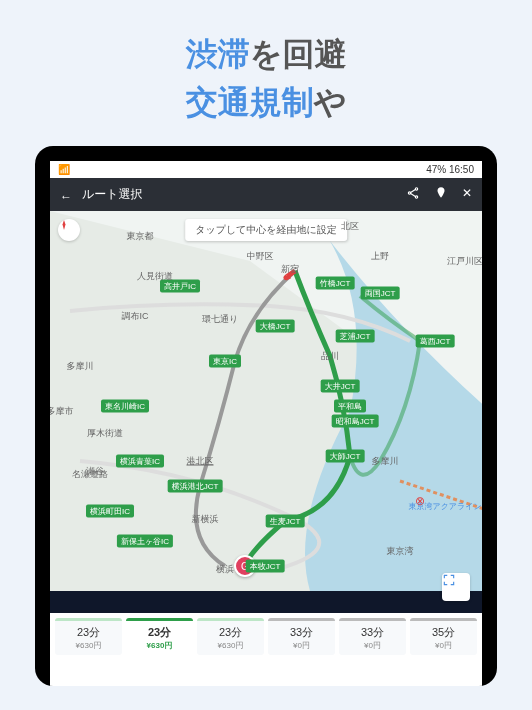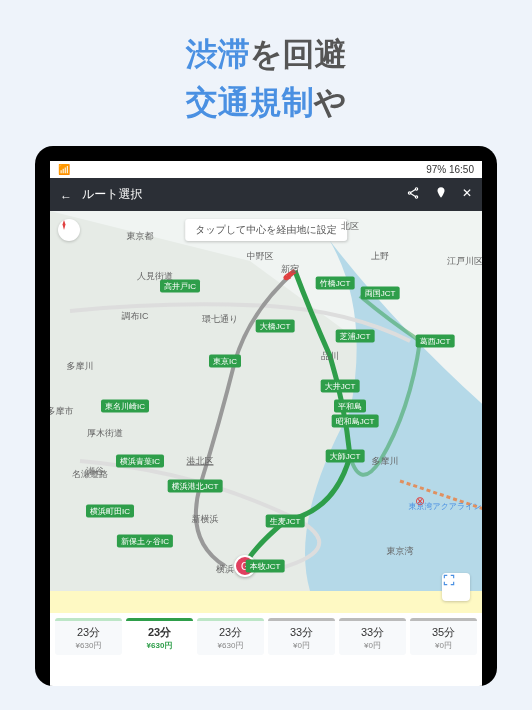--- a/index.html
+++ b/index.html
@@ -3,21 +3,21 @@
 <meta charset="utf-8">
 <style>
 body{margin:0;font-family:sans-serif;background:#eef3fa;width:532px;height:710px;overflow:hidden}
 .hero{text-align:center;padding:30px 0 20px;font-size:32px;font-weight:700;line-height:1.5}
 .blue{color:#4a90e2}.gray{color:#555}
 .tablet{background:#000;border-radius:18px;margin:0 35px;overflow:hidden;height:540px;position:relative}
 .tablet-inner{position:absolute;top:15px;left:15px;right:15px;bottom:0;background:#fff;overflow:hidden}
 .statusbar{display:flex;justify-content:space-between;align-items:center;padding:3px 8px;font-size:10px;color:#333;background:#fff}
 .appbar{background:#2b2f36;color:#fff;display:flex;align-items:center;padding:8px 10px;font-size:12px}
 .appbar-actions{margin-left:auto;display:flex;gap:14px}
-.map{position:relative;height:402px;background:#fef9c3}
+.map{position:relative;height:402px;background:#0f172a}
 .map svg{position:absolute;top:0;left:0}
 .compass{position:absolute;top:8px;left:8px;width:22px;height:22px;background:#fff;border-radius:50%;display:flex;align-items:center;justify-content:center;font-size:11px;box-shadow:0 1px 3px rgba(0,0,0,.2)}
 .fullscreen{position:absolute;bottom:12px;right:12px;width:28px;height:28px;background:#fff;border-radius:4px;display:flex;align-items:center;justify-content:center;box-shadow:0 1px 3px rgba(0,0,0,.2)}
 .hint{position:absolute;top:8px;left:50%;transform:translateX(-50%);background:#fff;padding:4px 10px;font-size:10px;border-radius:3px;box-shadow:0 1px 3px rgba(0,0,0,.2);color:#555}
 .ic{position:absolute;background:#2e9e4a;color:#fff;font-size:8px;padding:1px 4px;border-radius:2px;white-space:nowrap;transform:translate(-50%,-50%)}
 .place{position:absolute;font-size:9px;color:#666;transform:translate(-50%,-50%);white-space:nowrap}
 .road-blue{position:absolute;font-size:8px;color:#4a90e2;transform:translate(-50%,-50%);white-space:nowrap}
 .goal{position:absolute;width:18px;height:18px;background:#e04060;border-radius:50%;color:#fff;font-size:10px;display:flex;align-items:center;justify-content:center;transform:translate(-50%,-50%);border:2px solid #fff;box-shadow:0 1px 3px rgba(0,0,0,.3)}
 .xbadge{position:absolute;color:#e04040;font-size:12px;transform:translate(-50%,-50%)}
 .cards{display:flex;gap:4px;padding:5px;background:#fff;overflow-x:auto}
@@ -33,21 +33,21 @@
 <div class="hero">
   <div><span class="blue">渋滞</span><span class="gray">を回避</span></div>
   <div><span class="blue">交通規制</span><span class="gray">や</span></div>
 </div>
 
 <div class="tablet">
   <div class="tablet-inner">
 
     <div class="statusbar">
       <span>📶</span>
-      <span><span>97%</span> <span>16:50</span></span>
+      <span><span>47%</span> <span>16:50</span></span>
     </div>
 
     <div class="appbar">
       <span>←</span>
       <span style="margin-left:10px">ルート選択</span>
       <div class="appbar-actions">
         <span><svg width="14" height="14" viewBox="0 0 24 24" fill="none" stroke="#fff" stroke-width="2">
               <circle cx="18" cy="5" r="2"></circle>
               <circle cx="6" cy="12" r="2"></circle>
               <circle cx="18" cy="19" r="2"></circle>

